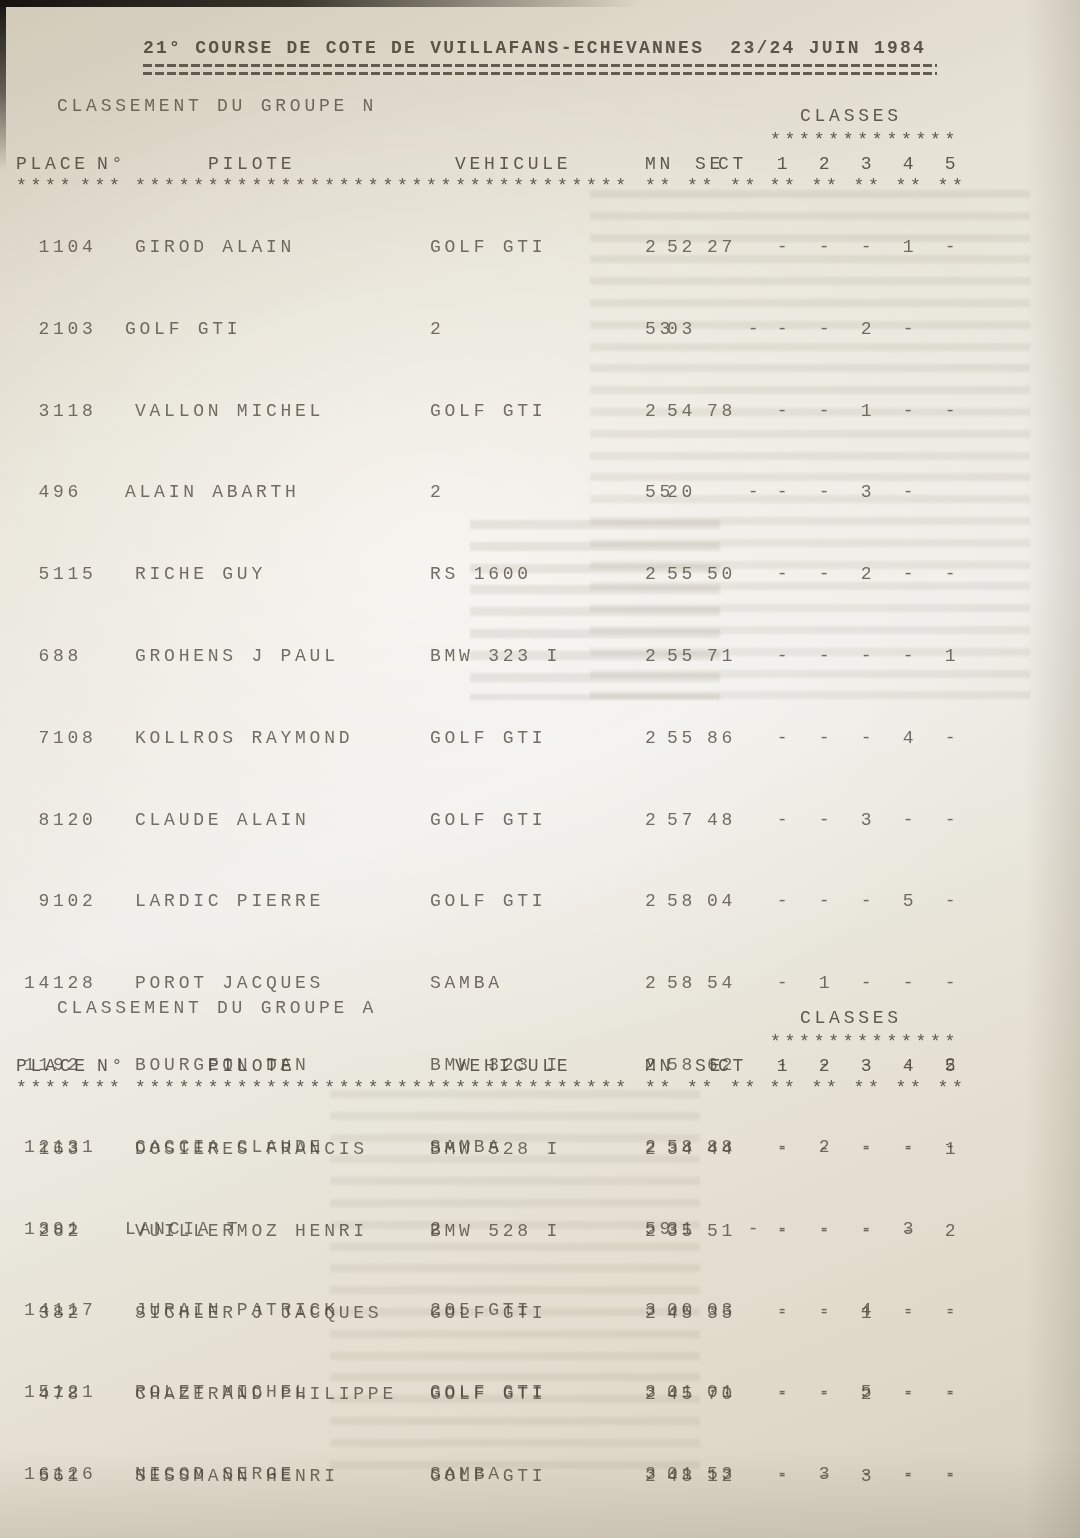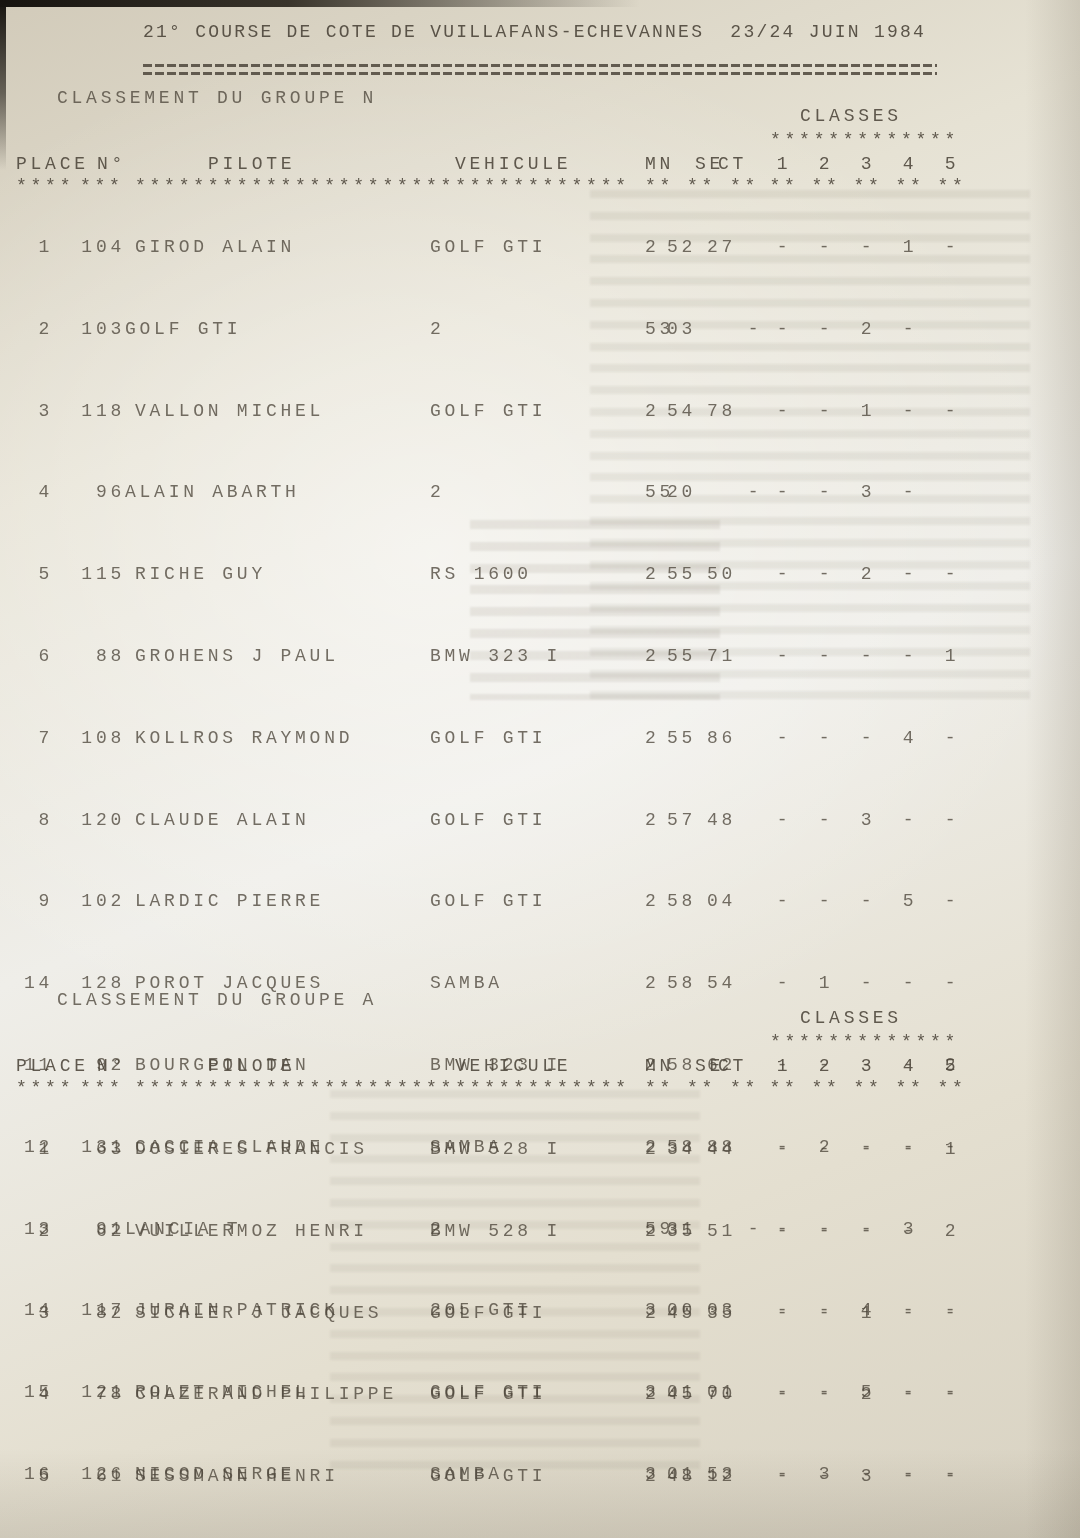--- a/index.html
+++ b/index.html
@@ -40,50 +40,50 @@
     background:repeating-linear-gradient(180deg, rgba(108,98,82,0.11) 0 9px, rgba(108,98,82,0) 9px 21.8px);}
 
   .txt{
     font-size:18px;
     letter-spacing:3.75px;
     white-space:pre;
     color:var(--ink);
     opacity:0.88;
   }
   .title{
-    position:absolute;left:143px;top:22px;
+    position:absolute;left:143px;top:38px;
     font-size:18px;letter-spacing:2.25px;white-space:pre;
-    color:var(--ink);opacity:0.9;
+    color:var(--ink);opacity:0.9;font-weight:bold;
   }
   .title-rule{
     position:absolute;left:143px;top:64px;width:794px;height:11px;opacity:0.85;
     background:
       repeating-linear-gradient(90deg, var(--ink) 0 9px, rgba(0,0,0,0) 9px 12px) top left / 100% 3px no-repeat,
       repeating-linear-gradient(90deg, var(--ink) 0 9px, rgba(0,0,0,0) 9px 12px) bottom left / 100% 3px no-repeat;
   }
 
   .group-section{position:absolute;left:0;width:1080px;}
   .section-n{top:88px;height:880px;}
   .section-a{top:990px;height:510px;}
 
-  .group-heading{position:absolute;left:57px;top:0;margin:0;font-weight:normal;}
+  .group-heading{position:absolute;left:57px;top:8px;margin:0;font-weight:normal;}
   .classes-label{position:absolute;left:800px;top:18px;}
   .classes-ruler{position:absolute;left:770px;top:42px;}
   .hdr-row{position:absolute;left:0;top:66px;width:1080px;}
   .ruler-row{position:absolute;left:0;top:88px;width:1080px;}
   .rows{position:absolute;left:0;top:109px;width:1080px;}
 
   .grid-row{
     display:grid;
     grid-template-columns:53px 72px 305px 215px 22px 40px 40px 16px 42px 42px 42px 42px 42px;
     height:21.8px;line-height:21.8px;
   }
   .grid-row span{display:block;white-space:pre;overflow:visible;}
   .c-place{text-align:right;}
-  .c-no{text-align:right;}
+  .c-no{text-align:left;}
   .c-pilote{padding-left:10px;}
   .c-cls{text-align:center;}
 
   .hdr-row .c-place{text-align:left;padding-left:16px;}
   .hdr-row .c-no{text-align:left;padding-left:44px;}
   .hdr-row .c-pilote{padding-left:83px;}
   .hdr-row .c-veh{padding-left:25px;}
   .hdr-row .c-se{padding-left:28px;}
   .hdr-row .c-ct{padding-left:11px;}
 

